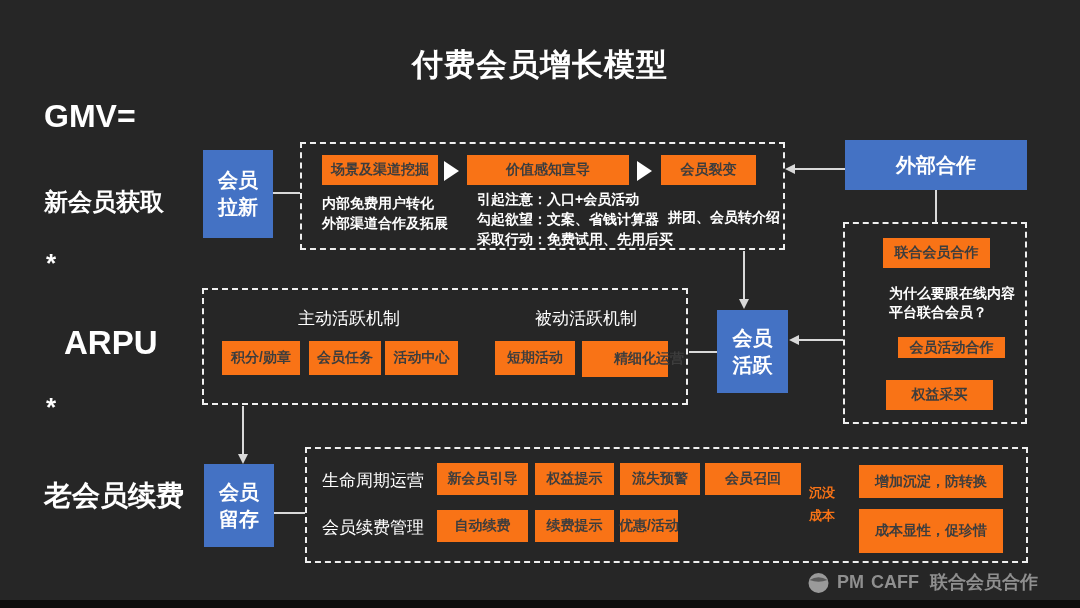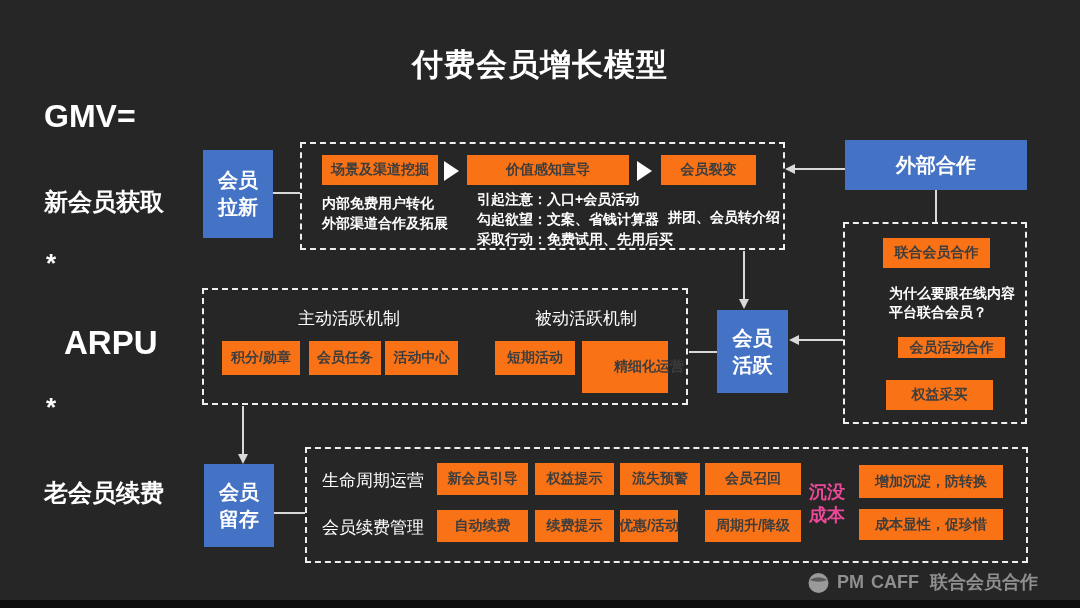--- a/index.html
+++ b/index.html
@@ -41,21 +41,21 @@
   .arr-left{
     width:0;height:0;
     border-top:5px solid transparent;border-bottom:5px solid transparent;
     border-right:10px solid #d9d9d9;
   }
   .arr-down{
     width:0;height:0;
     border-left:5px solid transparent;border-right:5px solid transparent;
     border-top:10px solid #d9d9d9;
   }
-  .sunk{color:#ec4899;font-weight:800;font-size:18px;line-height:23px;white-space:pre-line;}
+  .sunk{color:#f97316;font-weight:800;font-size:13px;line-height:23px;white-space:pre-line;}
   .footer{
     right:42px;top:570px;display:flex;align-items:center;gap:7px;
     color:#8f8f8f;font-size:18px;font-weight:600;
   }
   .footer .pm{font-weight:800;}
   .footer .caff{font-weight:600;}
   .footer .community{margin-left:4px;font-weight:600;}
   .bottom-bar{left:0;top:600px;width:1080px;height:8px;background:#0d0d0d;}
 </style>
 </head>
@@ -63,21 +63,21 @@
 
 <div id="canvas">
 
   <div class="abs title">付费会员增长模型</div>
 
   <div class="abs side-label" style="left:44px;top:98px;font-size:32px;">GMV=</div>
   <div class="abs side-label" style="left:44px;top:186px;font-size:24px;">新会员获取</div>
   <div class="abs side-label" style="left:46px;top:248px;font-size:26px;">*</div>
   <div class="abs side-label" style="left:40px;top:324px;font-size:33px;margin-left:24px;">ARPU</div>
   <div class="abs side-label" style="left:46px;top:392px;font-size:26px;">*</div>
-  <div class="abs side-label" style="left:44px;top:477px;font-size:24px;">老会员续费</div>
+  <div class="abs side-label" style="left:44px;top:477px;font-size:28px;">老会员续费</div>
 
   <div class="abs bluebox" style="left:203px;top:150px;width:70px;height:88px;">会员
 拉新</div>
   <div class="abs bluebox" style="left:845px;top:140px;width:182px;height:50px;">外部合作</div>
   <div class="abs bluebox" style="left:717px;top:310px;width:71px;height:83px;">会员
 活跃</div>
   <div class="abs bluebox" style="left:204px;top:464px;width:70px;height:83px;">会员
 留存</div>
 
   <div class="abs dashed" style="left:300px;top:142px;width:485px;height:108px;"></div>
@@ -93,44 +93,43 @@
 采取行动：免费试用、先用后买</div>
   <div class="abs note" style="left:668px;top:207px;">拼团、会员转介绍</div>
 
   <div class="abs dashed" style="left:202px;top:288px;width:486px;height:117px;"></div>
   <div class="abs panel-label" style="left:298px;top:307px;">主动活跃机制</div>
   <div class="abs panel-label" style="left:535px;top:307px;">被动活跃机制</div>
   <div class="abs chip" style="left:222px;top:341px;width:78px;height:34px;text-align:center;">积分/勋章</div>
   <div class="abs chip" style="left:309px;top:341px;width:72px;height:34px;">会员任务</div>
   <div class="abs chip" style="left:385px;top:341px;width:73px;height:34px;">活动中心</div>
   <div class="abs chip" style="left:495px;top:341px;width:80px;height:34px;">短期活动</div>
-  <div class="abs chip" style="left:582px;top:341px;width:86px;height:52px;padding-left:48px;">精细化运营</div>
+  <div class="abs chip" style="left:582px;top:341px;width:86px;height:36px;padding-left:48px;">精细化运营</div>
 
   <div class="abs dashed" style="left:843px;top:222px;width:184px;height:202px;"></div>
   <div class="abs chip" style="left:883px;top:238px;width:107px;height:30px;">联合会员合作</div>
   <div class="abs note" style="left:889px;top:284px;line-height:19px;">为什么要跟在线内容
 平台联合会员？</div>
   <div class="abs chip" style="left:886px;top:337px;width:107px;height:21px;margin-left:12px;">会员活动合作</div>
   <div class="abs chip" style="left:886px;top:380px;width:107px;height:30px;">权益采买</div>
 
   <div class="abs dashed" style="left:305px;top:447px;width:723px;height:116px;"></div>
   <div class="abs panel-label" style="left:322px;top:469px;">生命周期运营</div>
   <div class="abs chip" style="left:437px;top:463px;width:91px;height:32px;">新会员引导</div>
   <div class="abs chip" style="left:535px;top:463px;width:79px;height:32px;">权益提示</div>
   <div class="abs chip" style="left:620px;top:463px;width:80px;height:32px;">流失预警</div>
   <div class="abs chip" style="left:705px;top:463px;width:96px;height:32px;">会员召回</div>
   <div class="abs panel-label" style="left:322px;top:516px;">会员续费管理</div>
   <div class="abs chip" style="left:437px;top:510px;width:91px;height:32px;">自动续费</div>
   <div class="abs chip" style="left:535px;top:510px;width:79px;height:32px;">续费提示</div>
   <div class="abs chip" style="left:620px;top:510px;width:58px;height:32px;">优惠/活动</div>
-  <div class="abs chip" style="left:705px;top:510px;width:96px;height:32px;">周期升/降级</div>
   <div class="abs sunk" style="left:809px;top:481px;">沉没
 成本</div>
   <div class="abs chip" style="left:859px;top:465px;width:144px;height:33px;">增加沉淀，防转换</div>
-  <div class="abs chip" style="left:859px;top:509px;width:144px;height:31px;">成本显性，促珍惜</div>
+  <div class="abs chip" style="left:859px;top:509px;width:144px;height:44px;">成本显性，促珍惜</div>
 
   <div class="abs hline" style="left:273px;top:192px;width:27px;"></div>
   <div class="abs hline" style="left:794px;top:168px;width:51px;"></div>
   <div class="abs arr-left" style="left:785px;top:164px;"></div>
   <div class="abs vline" style="left:935px;top:190px;height:32px;"></div>
   <div class="abs vline" style="left:743px;top:251px;height:50px;"></div>
   <div class="abs arr-down" style="left:739px;top:299px;"></div>
   <div class="abs hline" style="left:797px;top:339px;width:46px;"></div>
   <div class="abs arr-left" style="left:789px;top:335px;"></div>
   <div class="abs hline" style="left:689px;top:351px;width:28px;"></div>

